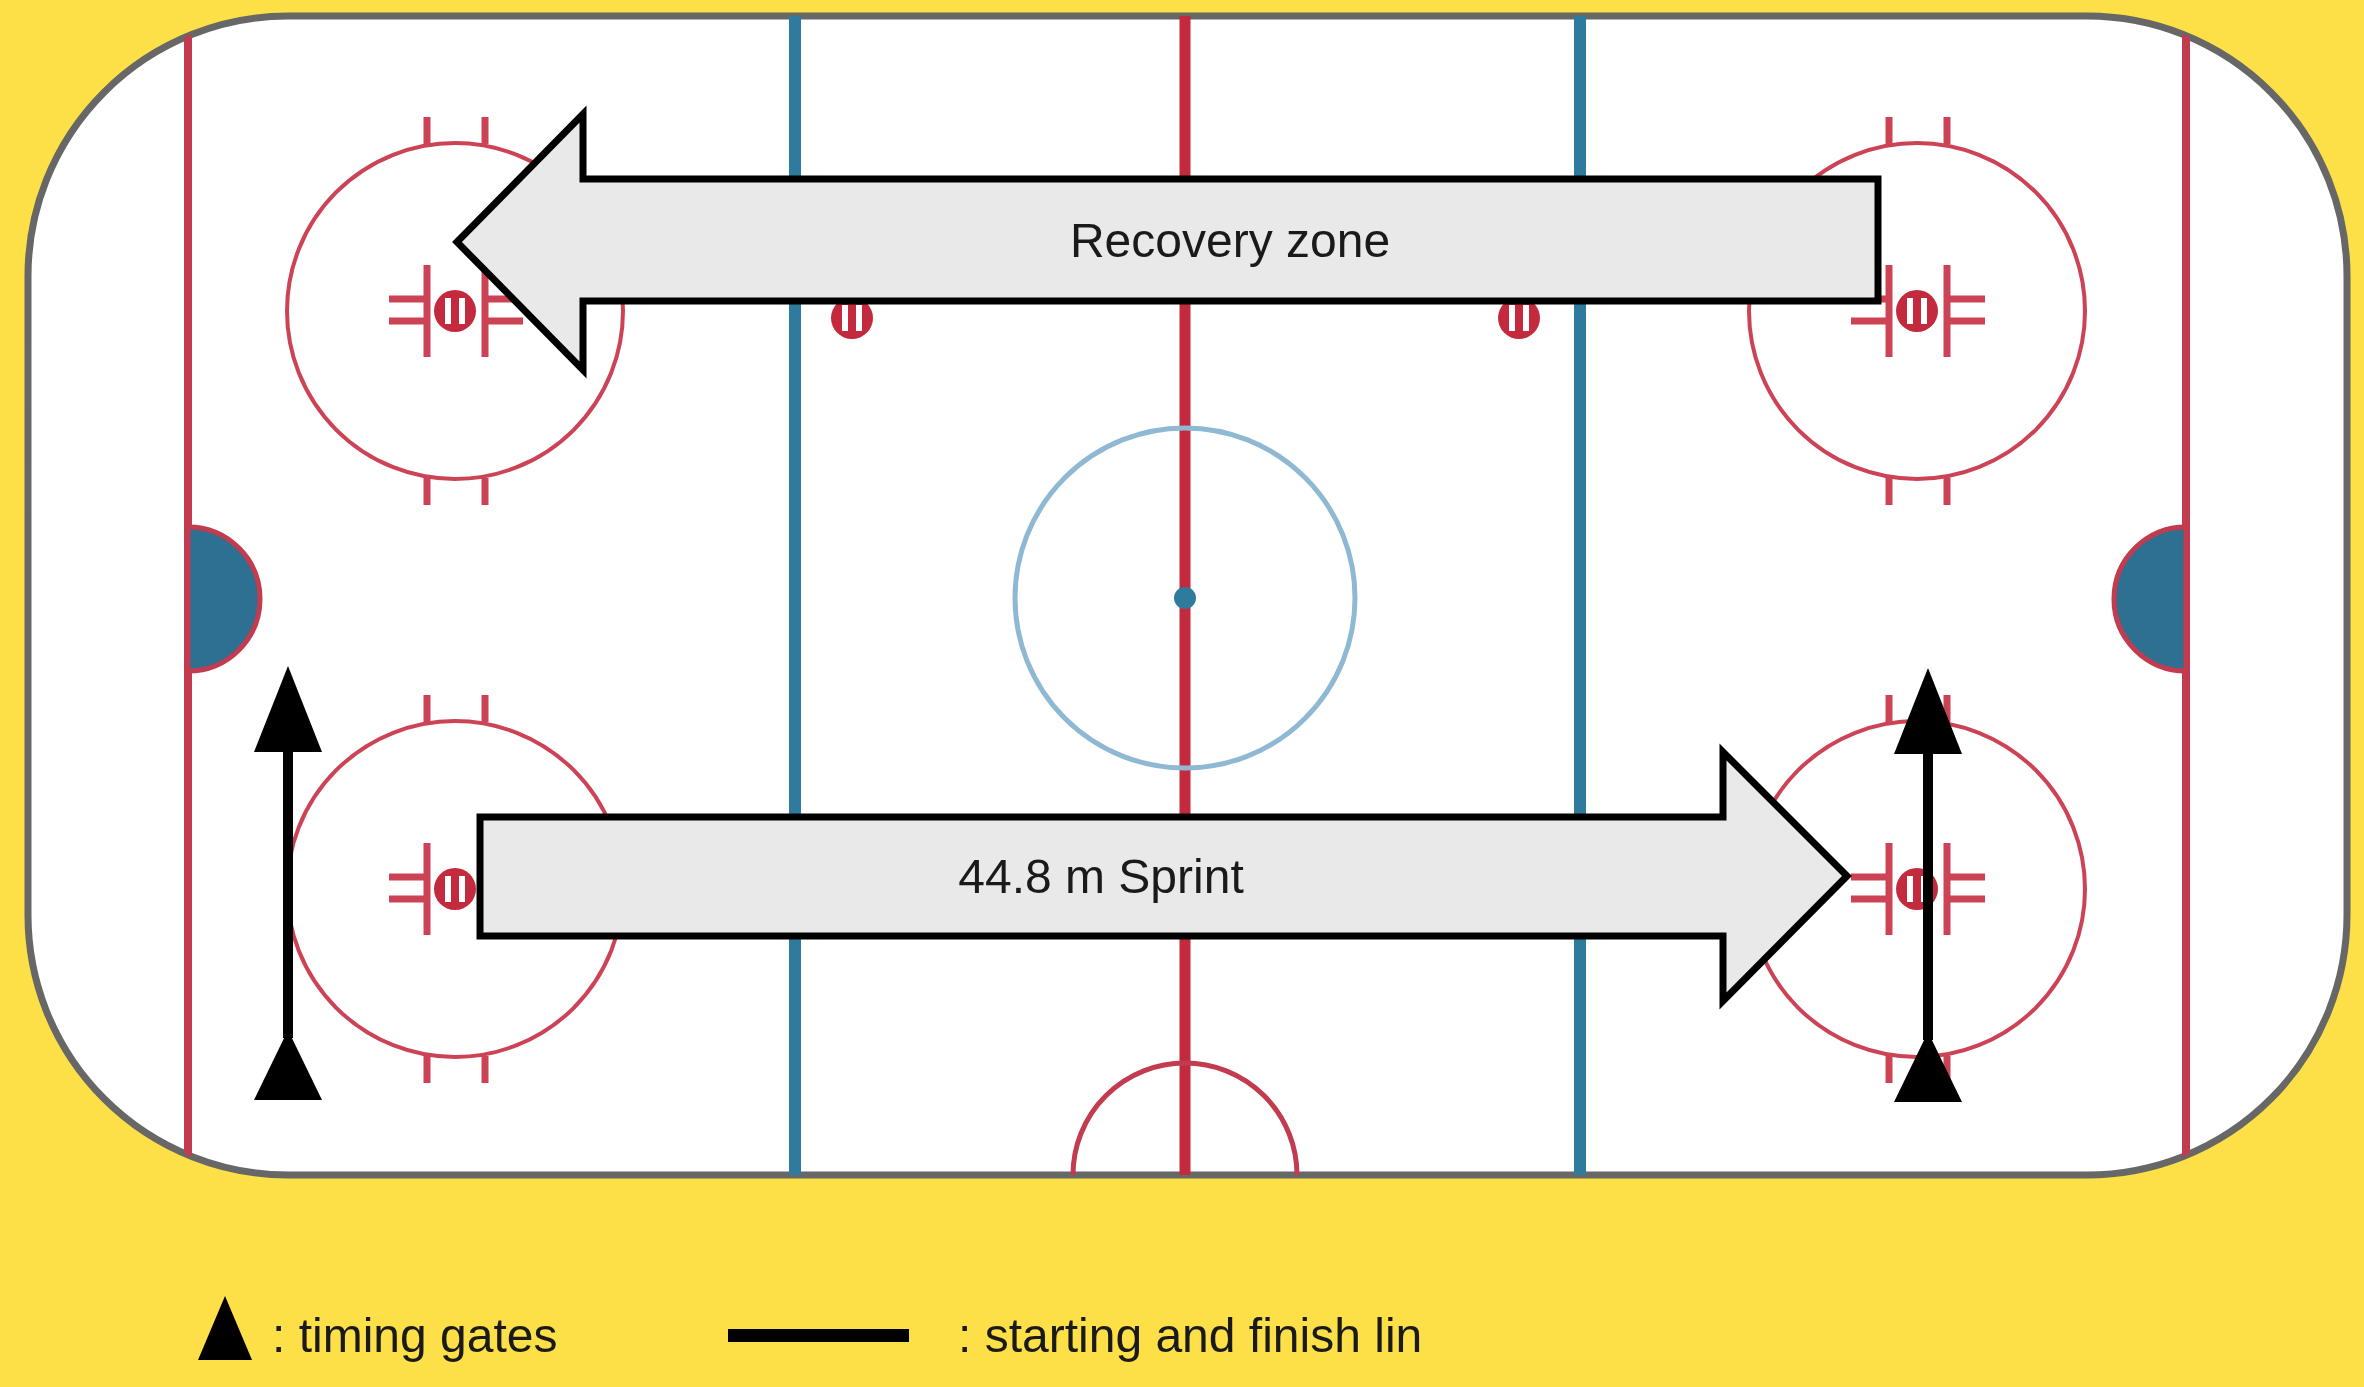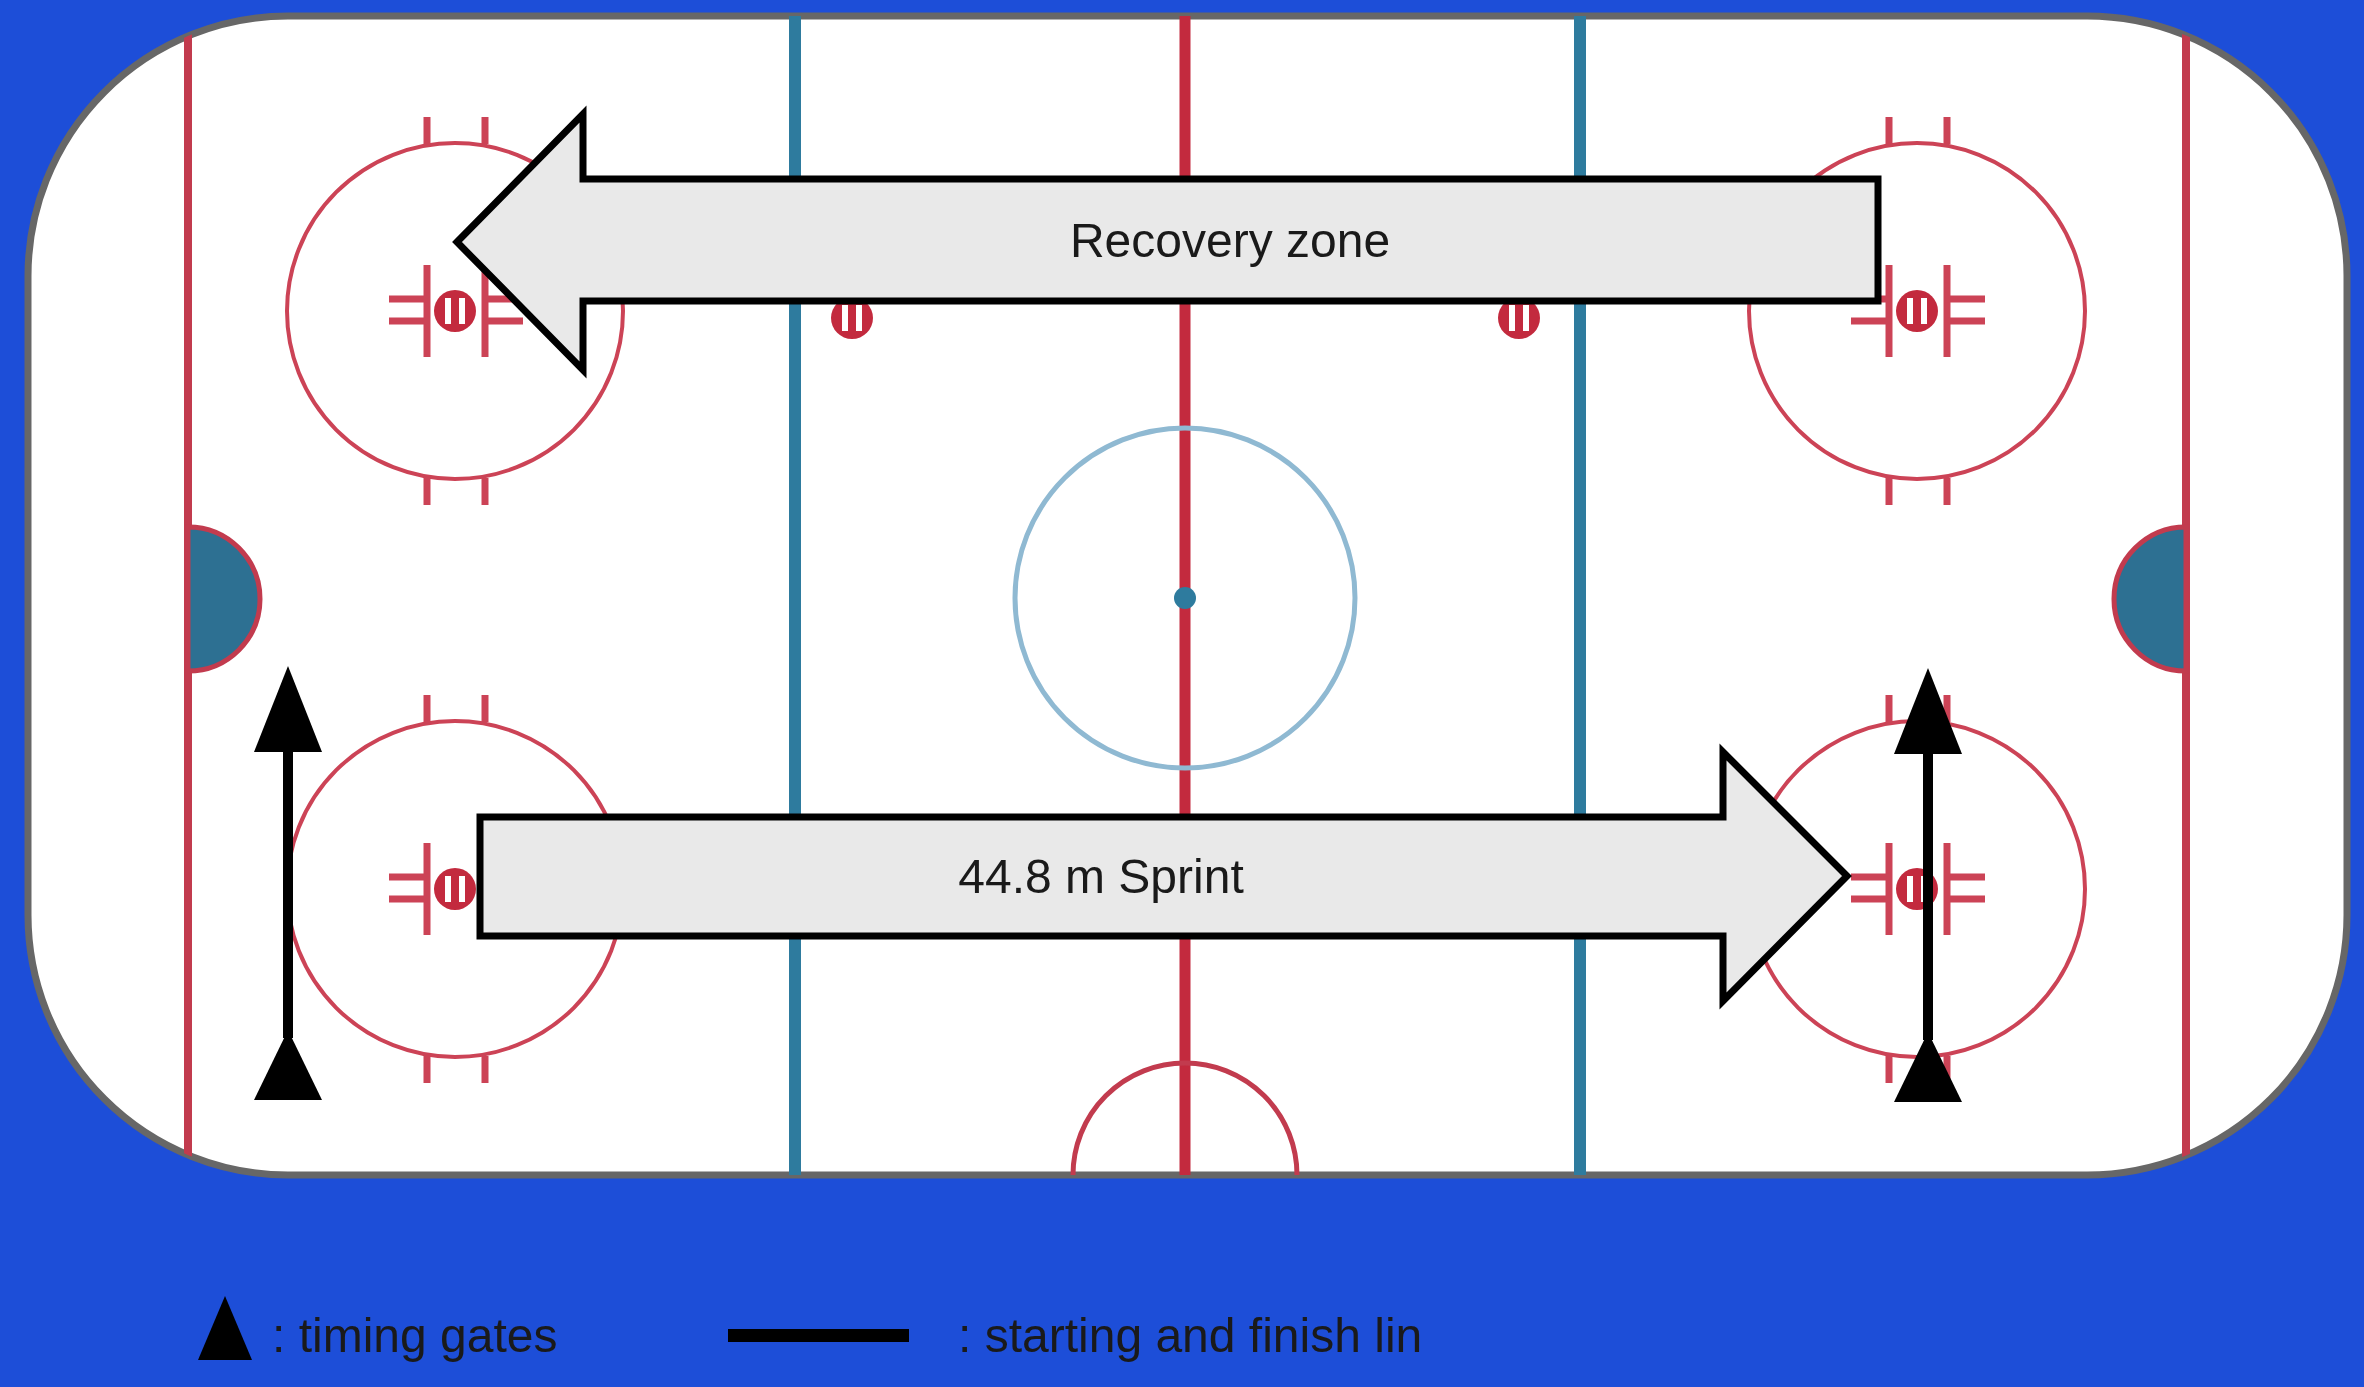--- a/index.html
+++ b/index.html
@@ -4,21 +4,21 @@
 <style>
   html, body {
     margin: 0;
     padding: 0;
     background: #ffffff;
   }
   .stage {
     position: relative;
     width: 2364px;
     height: 1387px;
-    background: #1d4ed8;
+    background: #fde047;
     font-family: "Liberation Sans", sans-serif;
   }
   .stage svg { display: block; width: 2364px; height: 1387px; }
 
   
   .board        { fill: #ffffff; stroke: var(--board_gray); stroke-width: 7; }
 
   
   .goal-line    { stroke: var(--goal_red);   stroke-width: 8;  fill: none; }
   .blue-line    { stroke: var(--blue_line);  stroke-width: 12; fill: none; }

